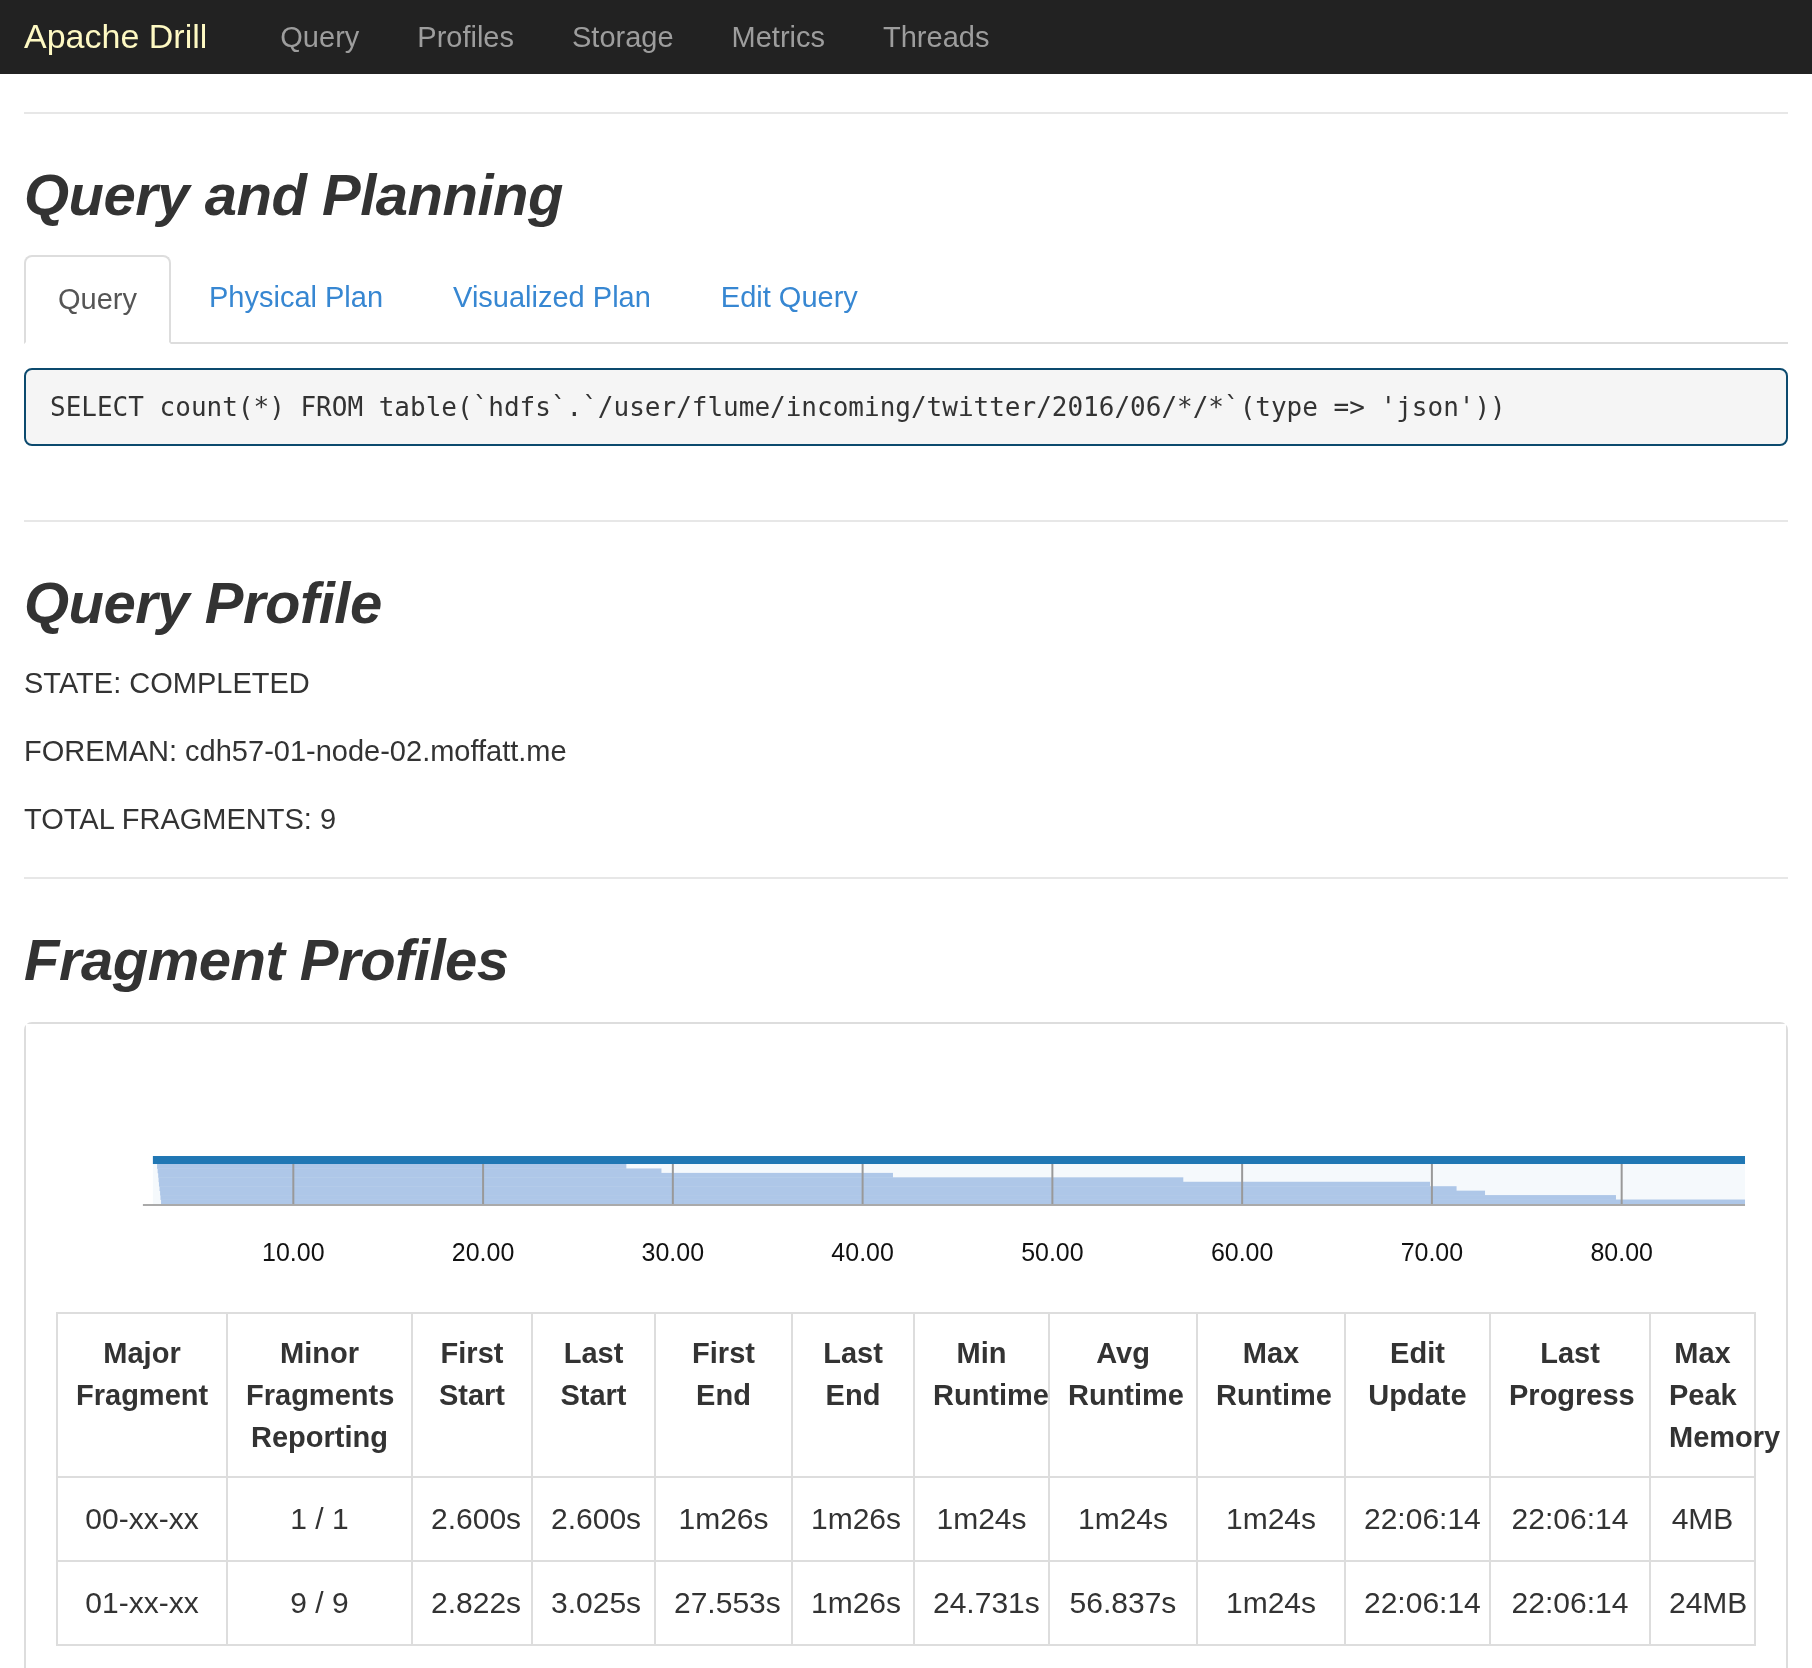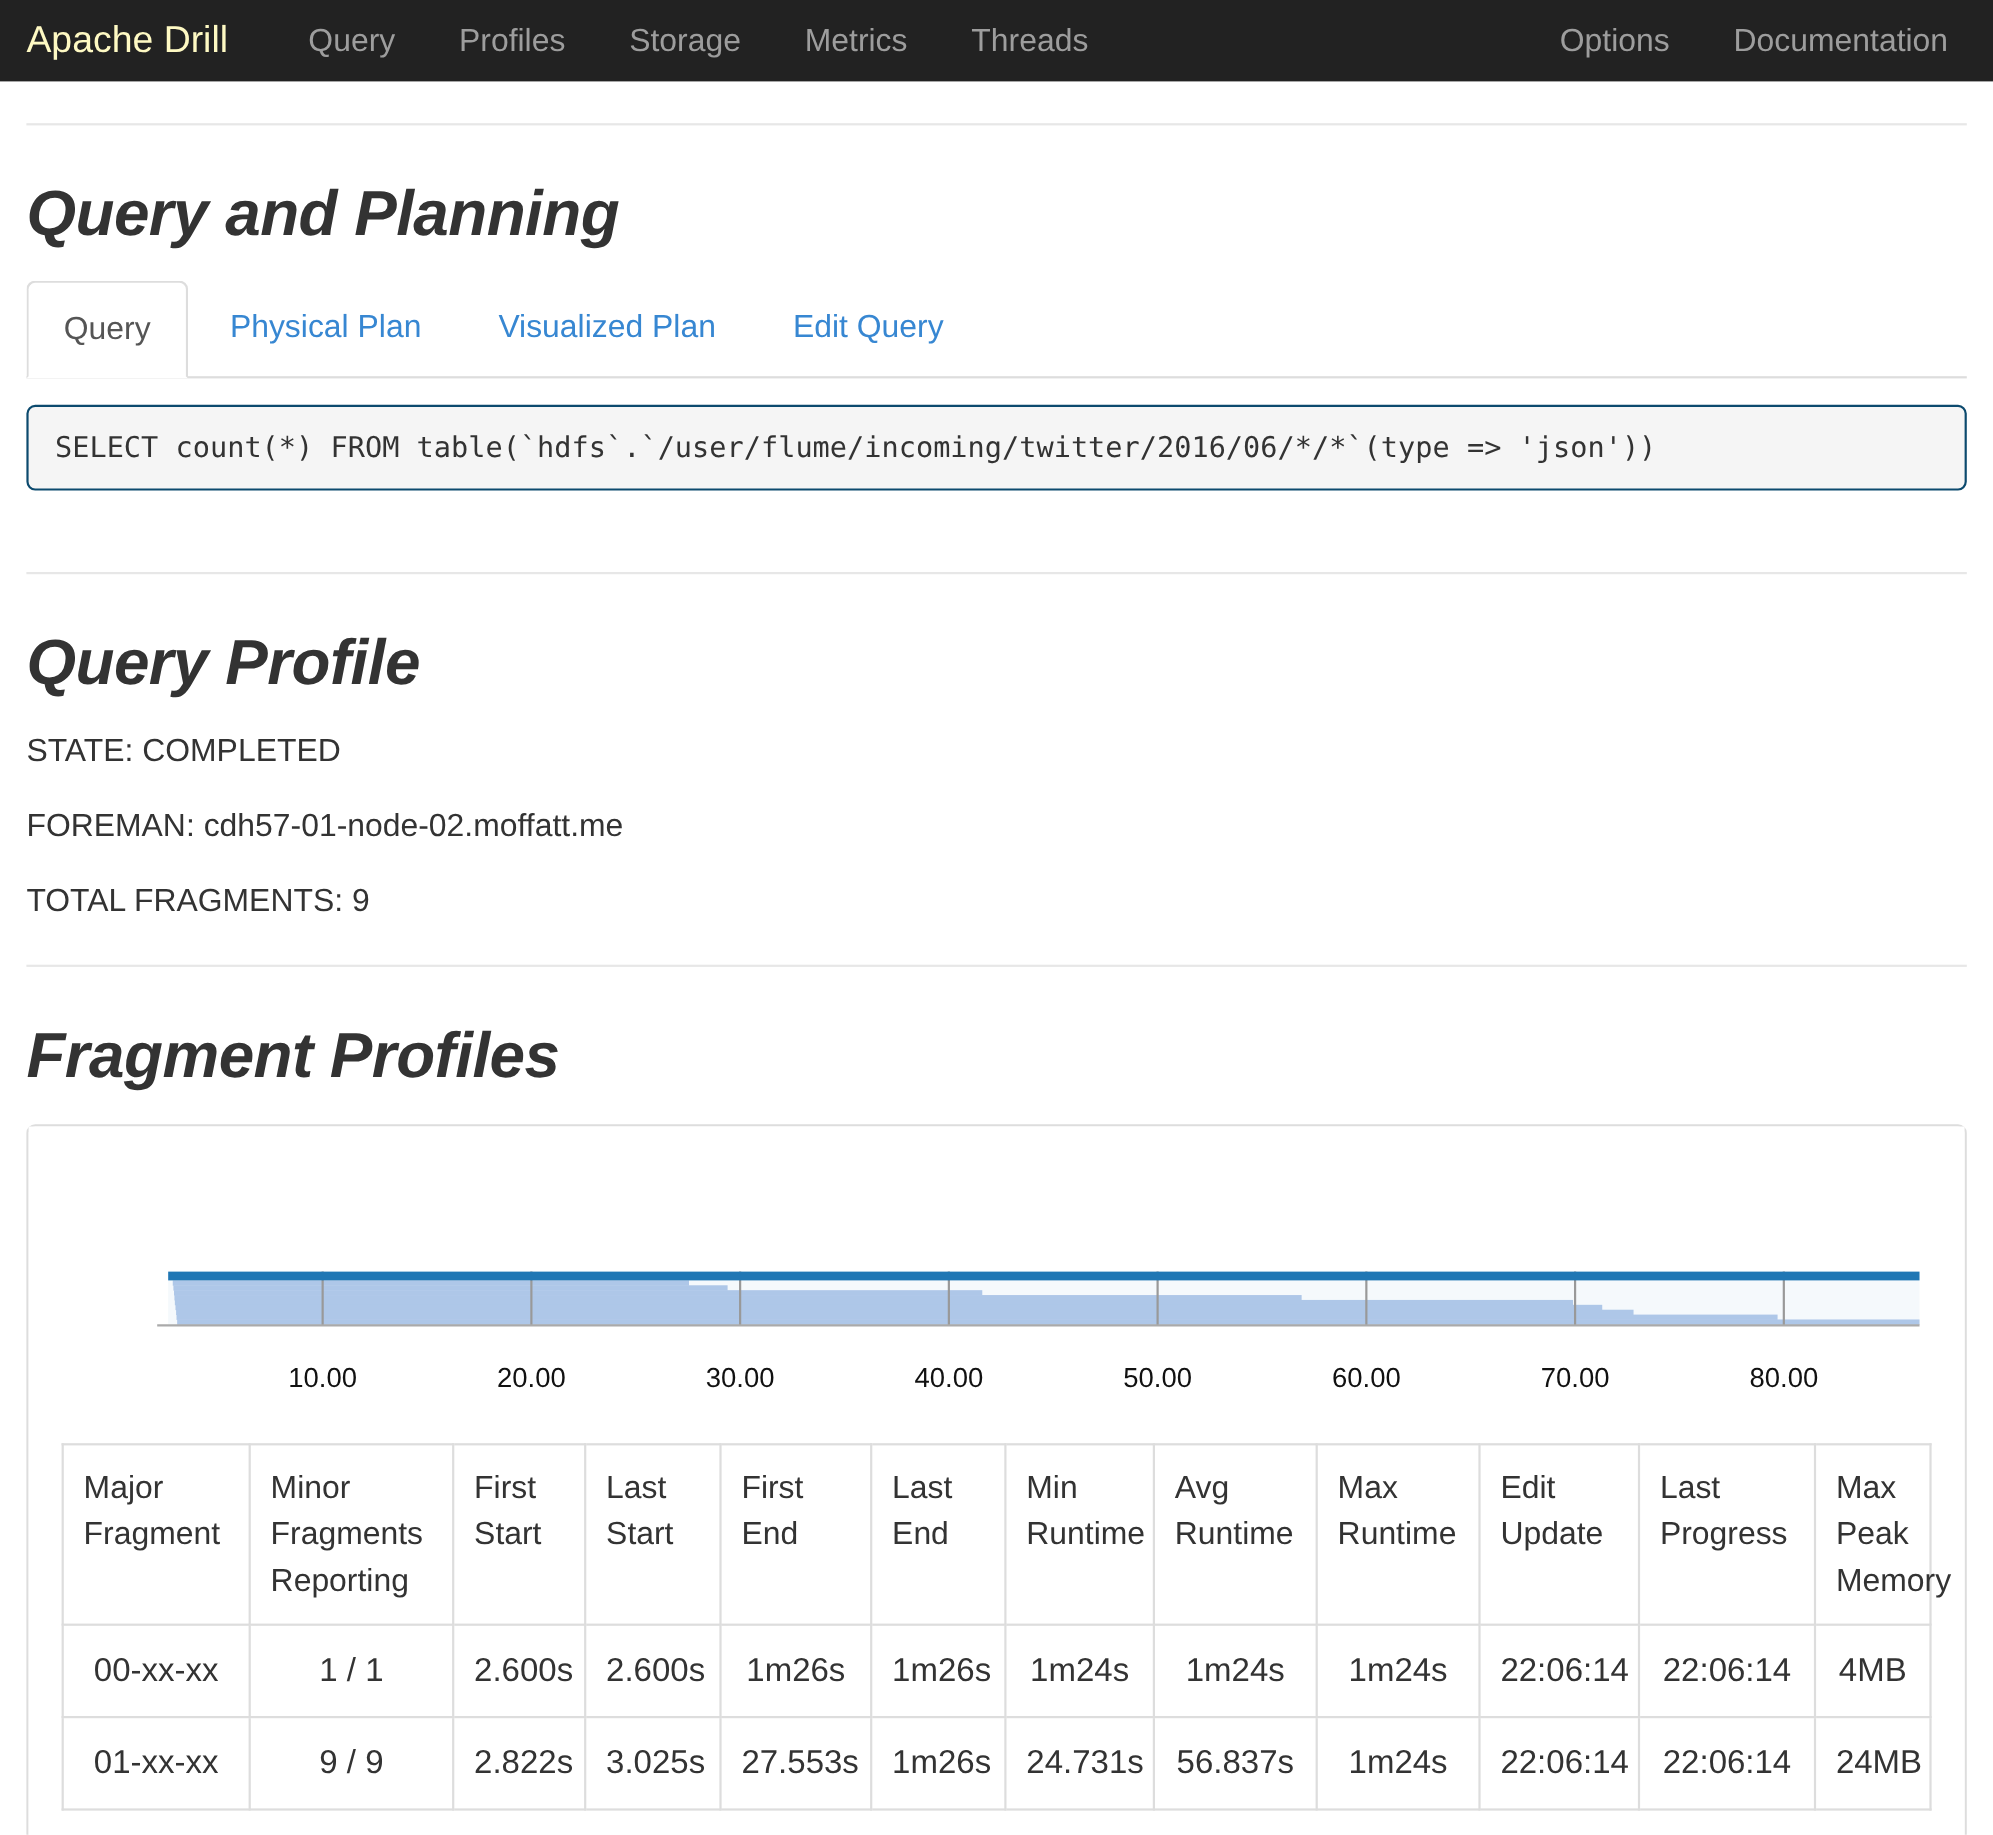--- a/index.html
+++ b/index.html
@@ -37,21 +37,21 @@
   
   .panel { border:2px solid #ddd; border-radius:8px; margin-top:22px; }
   .panel-heading { background:#f4f4f4; padding:20px 30px; font-size:29px; font-weight:700; color:#333;
                    border-bottom:2px solid #ddd; border-radius:8px 8px 0 0; }
   .panel-body { padding:30px; background:#fff; border-radius:0 0 8px 8px; }
   
   #overview-chart { display:block; width:100%; height:230px; }
   
   table.fragments { width:100%; border-collapse:collapse; table-layout:fixed; margin-top:28px; }
   table.fragments th, table.fragments td { border:2px solid #ddd; }
-  table.fragments th { text-align:left; vertical-align:top; padding:18px 18px; font-size:29px; font-weight:400; line-height:1.45; }
+  table.fragments th { text-align:center; vertical-align:top; padding:18px 18px; font-size:29px; font-weight:700; line-height:1.45; }
   table.fragments td { text-align:center; vertical-align:middle; padding:20px 18px; font-size:30px; }
 </style>
 </head>
 <body>
 
 <nav class="navbar">
   <a class="brand">Apache Drill</a>
   <ul class="nav-list" id="nav-left">
       <li>
         <a>Query</a>
@@ -60,28 +60,20 @@
         <a>Profiles</a>
       </li>
       <li>
         <a>Storage</a>
       </li>
       <li>
         <a>Metrics</a>
       </li>
       <li>
         <a>Threads</a>
-      </li>
-    </ul>
-  <ul class="nav-list nav-right" id="nav-right">
-      <li>
-        <a>Options</a>
-      </li>
-      <li>
-        <a>Documentation</a>
       </li>
     </ul>
 </nav>
 
 <div class="page">
 
   <hr class="rule">
 
   <h2 class="heading">Query and Planning</h2>
 

